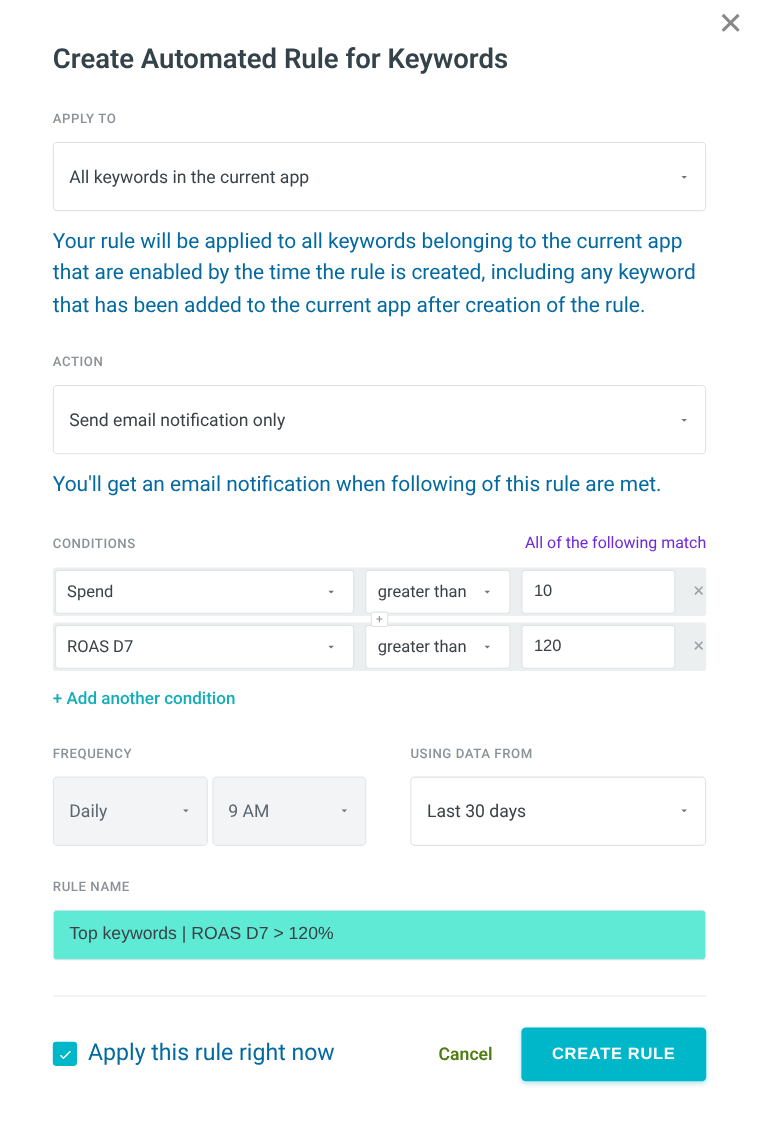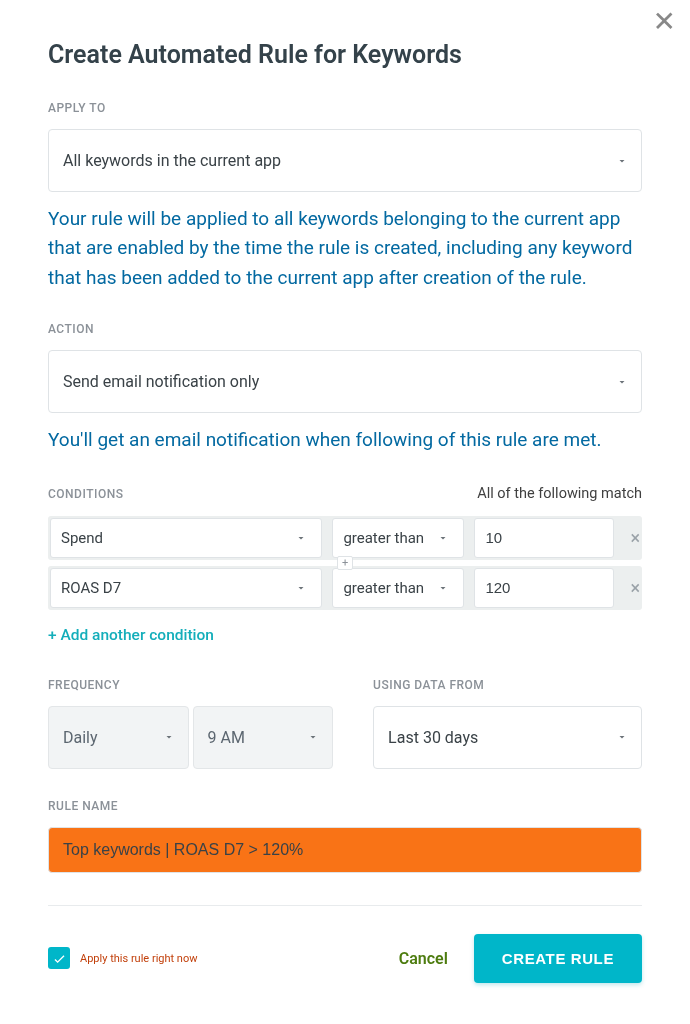--- a/index.html
+++ b/index.html
@@ -73,21 +73,21 @@
   }
   .spacer { height: 30px; }
   .conditions-header {
     display: flex;
     justify-content: space-between;
     align-items: baseline;
     margin-bottom: 14px;
   }
   .match-text {
     font-size: 14.5px;
-    color: #404040;
+    color: #6d28d9;
   }
   .cond-row-wrap {
     position: relative;
   }
   .cond-row {
     background: #ecefef;
     border-radius: 3px;
     padding: 2px;
     display: flex;
     gap: 10px;
@@ -169,38 +169,38 @@
   .freq-selects .select { flex:1; }
   .text-input {
     width: 100%;
     height: 46px;
     border: 1px solid #dfe3e6;
     border-radius: 4px;
     padding: 5px 14px;
     font-size: 16px;
     color: #3a4247;
     outline: none;
-    background: #f97316;
+    background: #5eead4;
   }
   hr.divider {
     border: none;
     border-top: 1px solid #e8ebed;
     margin: 32px 0 28px 0;
   }
   .footer {
     display: flex;
     align-items: center;
     justify-content: space-between;
   }
   .check-row {
     display: flex;
     align-items: center;
     gap: 10px;
-    font-size: 11px;
-    color: #c2410c;
+    font-size: 21px;
+    color: #0369a1;
   }
   .checkbox {
     width: 22px;
     height: 22px;
     background: #00b6c9;
     border-radius: 3px;
     display:flex;
     align-items:center;
     justify-content:center;
     cursor:pointer;

